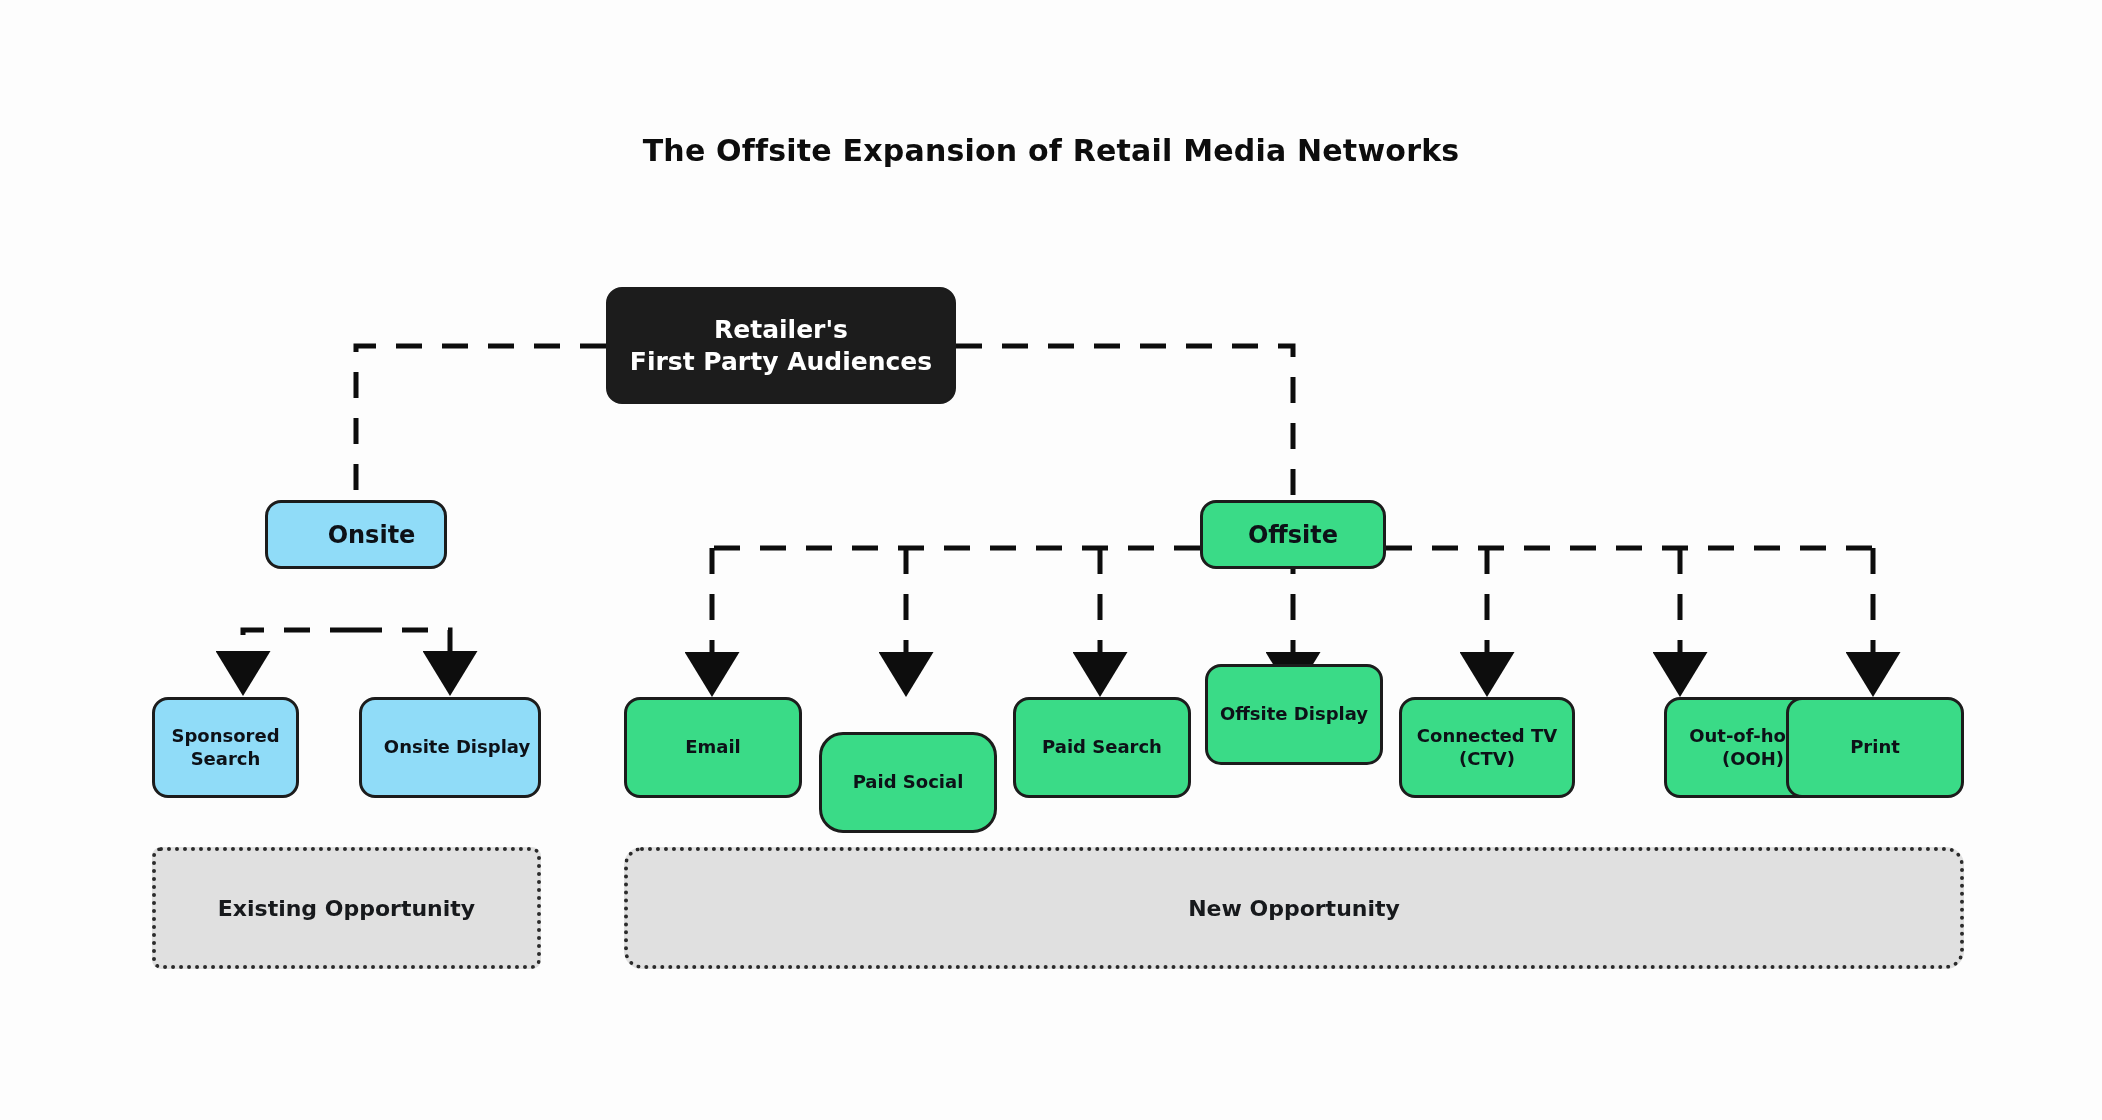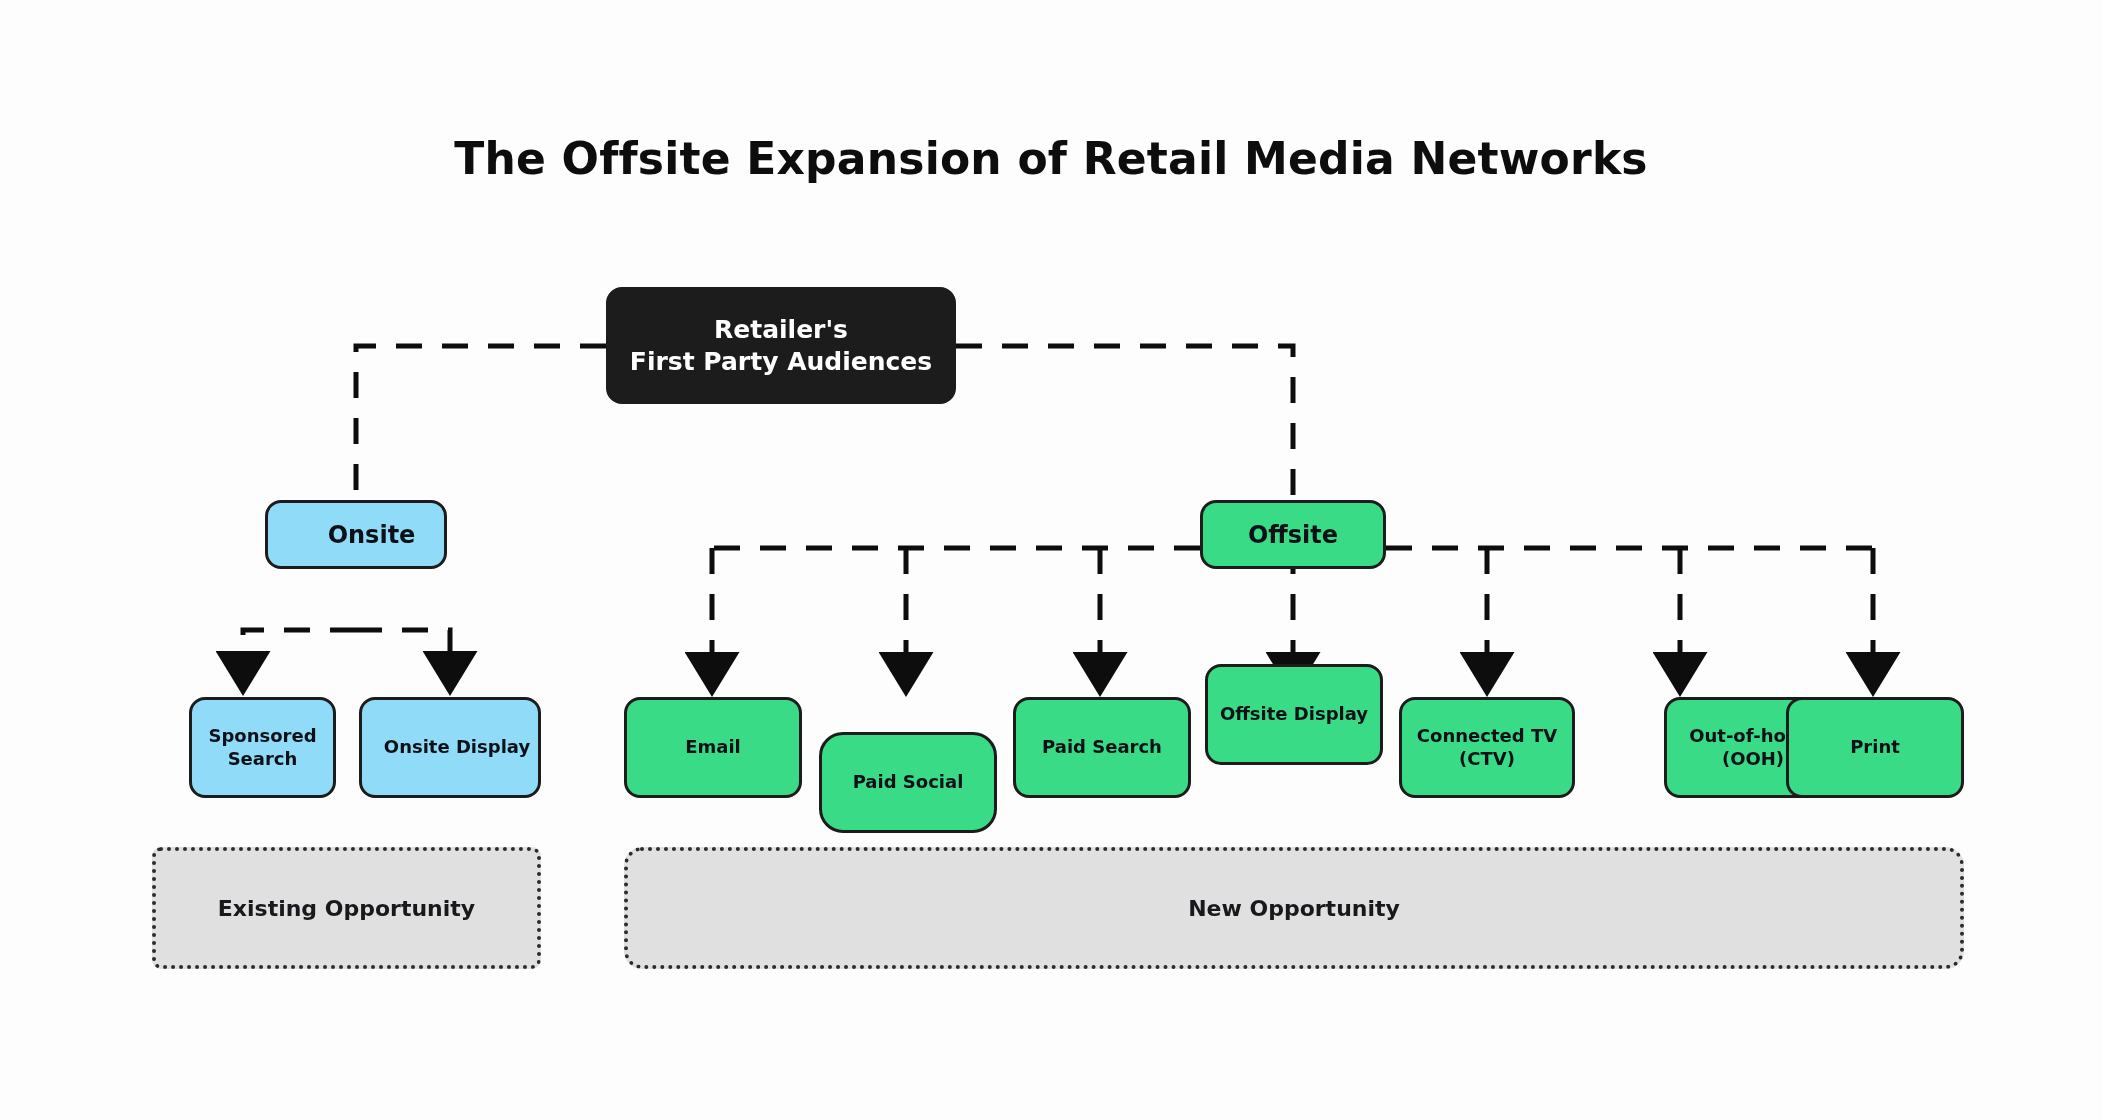--- a/index.html
+++ b/index.html
@@ -6,21 +6,21 @@
   body{
     width:2102px;height:1120px;
     font-family:"DejaVu Sans","Liberation Sans",sans-serif;
     position:relative;overflow:hidden;
   }
   #stage{position:absolute;left:0;top:0;width:2102px;height:1120px;}
   #wires{position:absolute;left:0;top:0;width:2102px;height:1120px;pointer-events:none;}
 
   .title{
     position:absolute;left:0;top:133px;width:2102px;text-align:center;
-    font-size:44px;font-weight:700;color:#0d0d0d;letter-spacing:.2px;
+    font-size:30px;font-weight:700;color:#0d0d0d;letter-spacing:.2px;
   }
 
   .node{
     position:absolute;box-sizing:border-box;
     display:flex;align-items:center;justify-content:center;
     text-align:center;border-radius:14px;
     font-weight:700;color:#0d1117;line-height:1.25;
   }
   .node.root{
     background:#1c1c1c;color:#ffffff;border:2px solid #1c1c1c;
@@ -76,21 +76,21 @@
     <div>
       <div>Retailer's</div>
       <div>First Party Audiences</div>
     </div>
   </div>
 
   <div class="node blue cat" style="left:265px;top:500px;width:182px;height:69px;padding-left:31px;">Onsite</div>
 
   <div class="node green cat" style="left:1200px;top:500px;width:186px;height:69px;">Offsite</div>
 
-  <div class="node blue leaf" style="left:152px;top:697px;width:147px;height:101px;margin-left:37px;">Sponsored Search</div>
+  <div class="node blue leaf" style="left:152px;top:697px;width:147px;height:101px;">Sponsored Search</div>
 
   <div class="node blue leaf" style="left:359px;top:697px;width:182px;height:101px;padding-left:14px;">Onsite Display</div>
 
   <div class="node green leaf" style="left:624px;top:697px;width:178px;height:101px;">Email</div>
 
   <div class="node green leaf" style="left:819px;top:732px;width:178px;height:101px;border-radius:24px;">Paid Social</div>
 
   <div class="node green leaf" style="left:1013px;top:697px;width:178px;height:101px;">Paid Search</div>
 
   <div class="node green leaf" style="left:1205px;top:664px;width:178px;height:101px;">Offsite Display</div>

